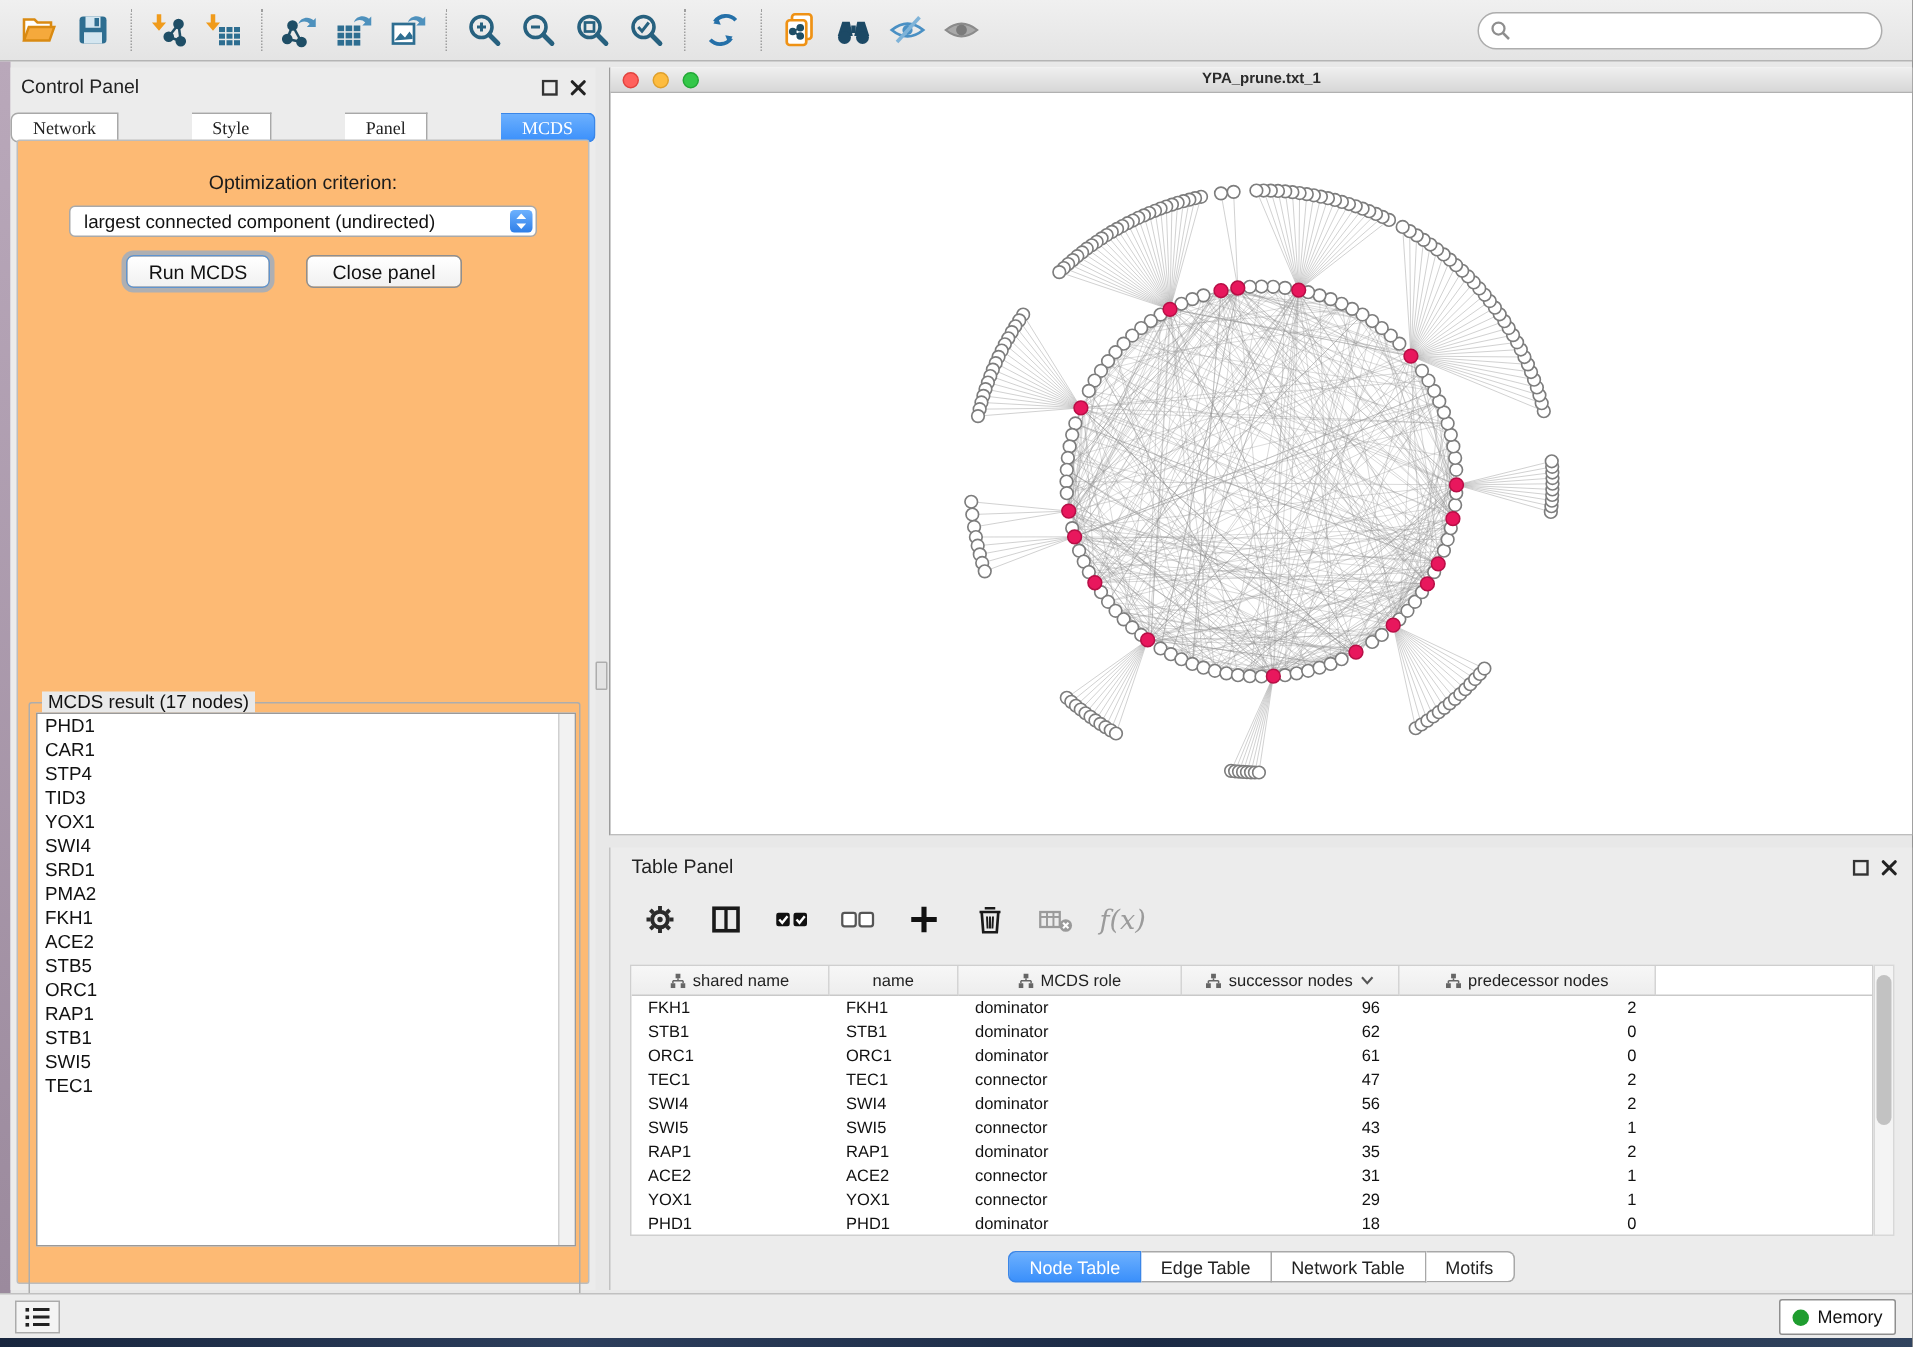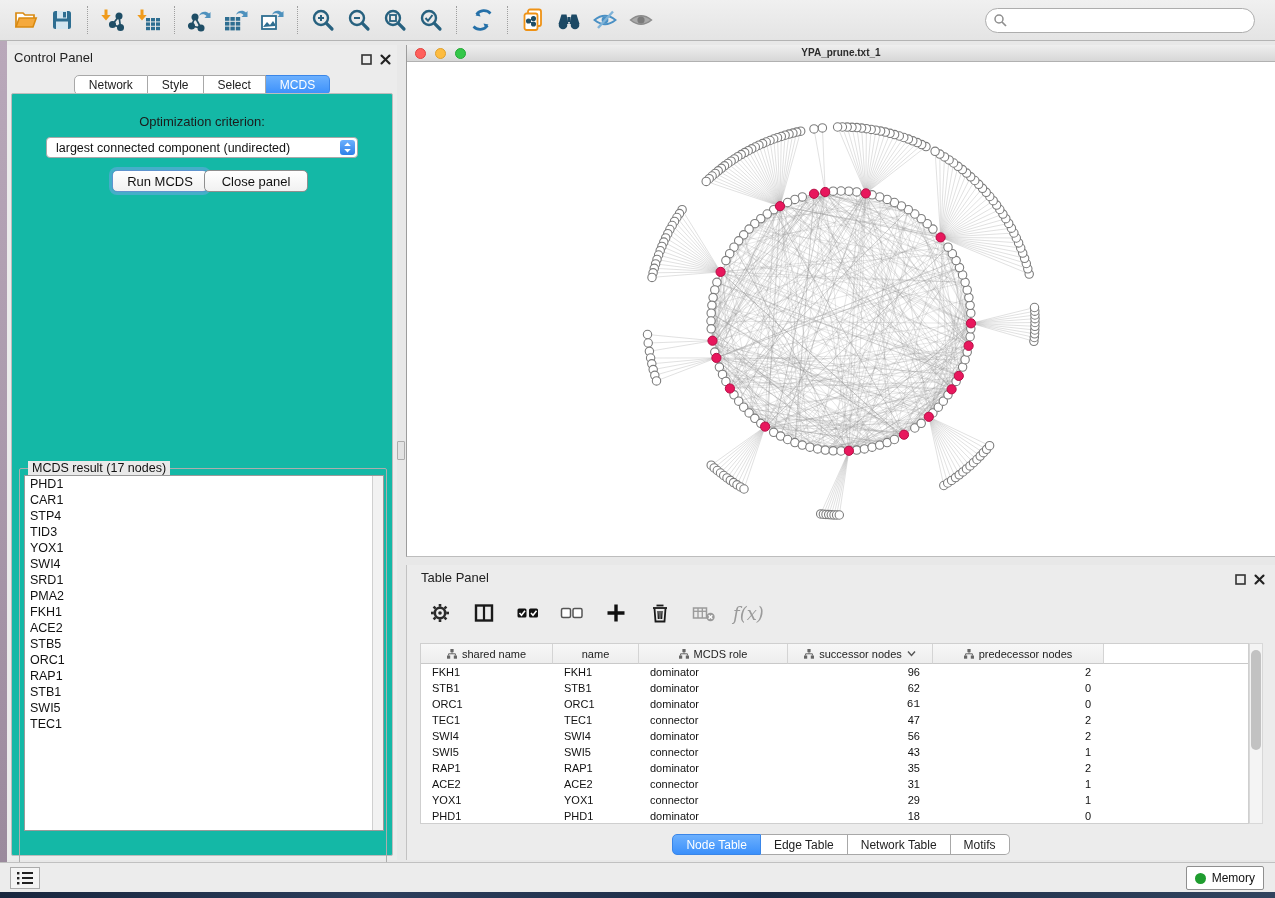--- a/index.html
+++ b/index.html
@@ -19,38 +19,38 @@
   
   .left-strip{position:absolute;left:0;top:41px;width:7px;height:821px;
     background:linear-gradient(#b9a8ba,#9b8a9d);}
   .wallpaper{position:absolute;left:0;top:892px;width:1275px;height:6px;
     background:linear-gradient(90deg,#18263e,#2c3e5c 30%,#1b2a44 60%,#31445f);}
   
   .control-panel{position:absolute;left:7px;top:45px;width:390px;height:815px;background:#ececec;}
   .panel-header{position:relative;height:24px;}
   .panel-title{position:absolute;left:7px;top:5px;font-size:13px;color:#222;}
   .panel-icons{position:absolute;right:6px;top:6px;display:flex;gap:8px;align-items:center;}
-  .ctab-row{position:absolute;left:0;top:30px;width:100%;display:flex;justify-content:center;}
+  .ctab-row{position:absolute;left:0;top:30px;width:100%;display:flex;justify-content:space-between;font-family:Liberation Serif, serif;}
   .ctab{height:20px;padding:0 14px;font-size:12px;line-height:19px;background:#fff;
     border:1px solid #a8a8a8;border-left:none;color:#222;}
   .ctab:first-child{border-left:1px solid #a8a8a8;border-radius:5px 0 0 5px;}
   .ctab:last-child{border-radius:0 5px 5px 0;}
   .ctab.sel{background:linear-gradient(#6cb0fe,#3b90fb);color:#fff;border-color:#3a86e8;}
   .panel-box{position:absolute;left:4px;top:48px;width:382px;height:763px;
-    background:#14b8a6;border:1px solid #bdbdbd;border-radius:2px;}
+    background:#fdba74;border:1px solid #bdbdbd;border-radius:2px;}
   .opt-label{position:absolute;left:0;top:20px;width:100%;text-align:center;font-size:13px;color:#1b1b1b;}
   .combo{position:absolute;left:34px;top:43px;width:312px;height:21px;background:#fff;
     border:1px solid #a9a9a9;border-radius:4px;font-size:12.5px;display:flex;align-items:center;
     padding-left:9px;color:#111;}
   .combo-step{position:absolute;right:2px;top:2px;width:15px;height:15px;border-radius:3px;
     background:linear-gradient(#6db1fe,#2f7fe8);display:flex;align-items:center;justify-content:center;}
   .btn{position:absolute;height:22px;background:linear-gradient(#ffffff,#f1f1f1);
     border:1px solid #8f8f8f;border-radius:5px;font-size:13px;color:#111;
     display:flex;align-items:center;justify-content:center;}
-  .btn.run{left:100px;top:76px;width:96px;border-color:#5f94cf;
+  .btn.run{left:72px;top:76px;width:96px;border-color:#5f94cf;
     box-shadow:0 0 0 3px rgba(110,165,230,.55);}
   .btn.closep{left:192px;top:76px;width:104px;}
   .fieldset{position:absolute;left:7px;top:374px;width:368px;height:472px;
     border:1px solid #adadad;border-radius:2px;}
   .legend{position:absolute;left:8px;top:-8px;background:#e9e9e9;padding:0 4px;font-size:12.5px;color:#111;}
   .mcds-list{position:absolute;left:4px;top:6px;width:360px;height:356px;background:#fff;
     border:1px solid #9a9a9a;overflow:hidden;}
   .mcds-item{font-size:12.5px;line-height:16px;padding-left:5px;color:#111;}
   .mcds-scroll{position:absolute;right:0;top:0;width:11px;height:100%;background:#f2f2f2;border-left:1px solid #d0d0d0;}
   
@@ -289,21 +289,21 @@
               <g stroke="#222" stroke-width="2.1" stroke-linecap="round">
                 <line x1="1.5" y1="1.5" x2="9.5" y2="9.5"></line>
                 <line x1="9.5" y1="1.5" x2="1.5" y2="9.5"></line>
               </g>
             </svg></span>
       </span>
     </div>
     <div class="ctab-row">
         <div class="ctab">Network</div>
         <div class="ctab">Style</div>
-        <div class="ctab">Select</div>
+        <div class="ctab">Panel</div>
         <div class="ctab sel">MCDS</div>
       </div>
     <div class="panel-box">
       <div class="opt-label">Optimization criterion:</div>
       <div class="combo">
         <span>largest connected component (undirected)</span>
         <span class="combo-step">
           <svg width="11" height="13" viewBox="0 0 11 13">
               <path d="M2.2 5 L5.5 1.4 8.8 5 z M2.2 8 L5.5 11.6 8.8 8 z" fill="#fff"></path>
             </svg>
@@ -770,21 +770,21 @@
             <div class="td left" style="width: 132px;">STB1</div>
             <div class="td left" style="width: 86px;">STB1</div>
             <div class="td left" style="width: 149px;">dominator</div>
             <div class="td right" style="width: 145px;">62</div>
             <div class="td right" style="width: 171px;">0</div>
           </div>
           <div class="trow">
             <div class="td left" style="width: 132px;">ORC1</div>
             <div class="td left" style="width: 86px;">ORC1</div>
             <div class="td left" style="width: 149px;">dominator</div>
-            <div class="td right" style="width: 145px; font-family: Liberation Mono, monospace;">61</div>
+            <div class="td right" style="width: 145px;">61</div>
             <div class="td right" style="width: 171px;">0</div>
           </div>
           <div class="trow">
             <div class="td left" style="width: 132px;">TEC1</div>
             <div class="td left" style="width: 86px;">TEC1</div>
             <div class="td left" style="width: 149px;">connector</div>
             <div class="td right" style="width: 145px;">47</div>
             <div class="td right" style="width: 171px;">2</div>
           </div>
           <div class="trow">

